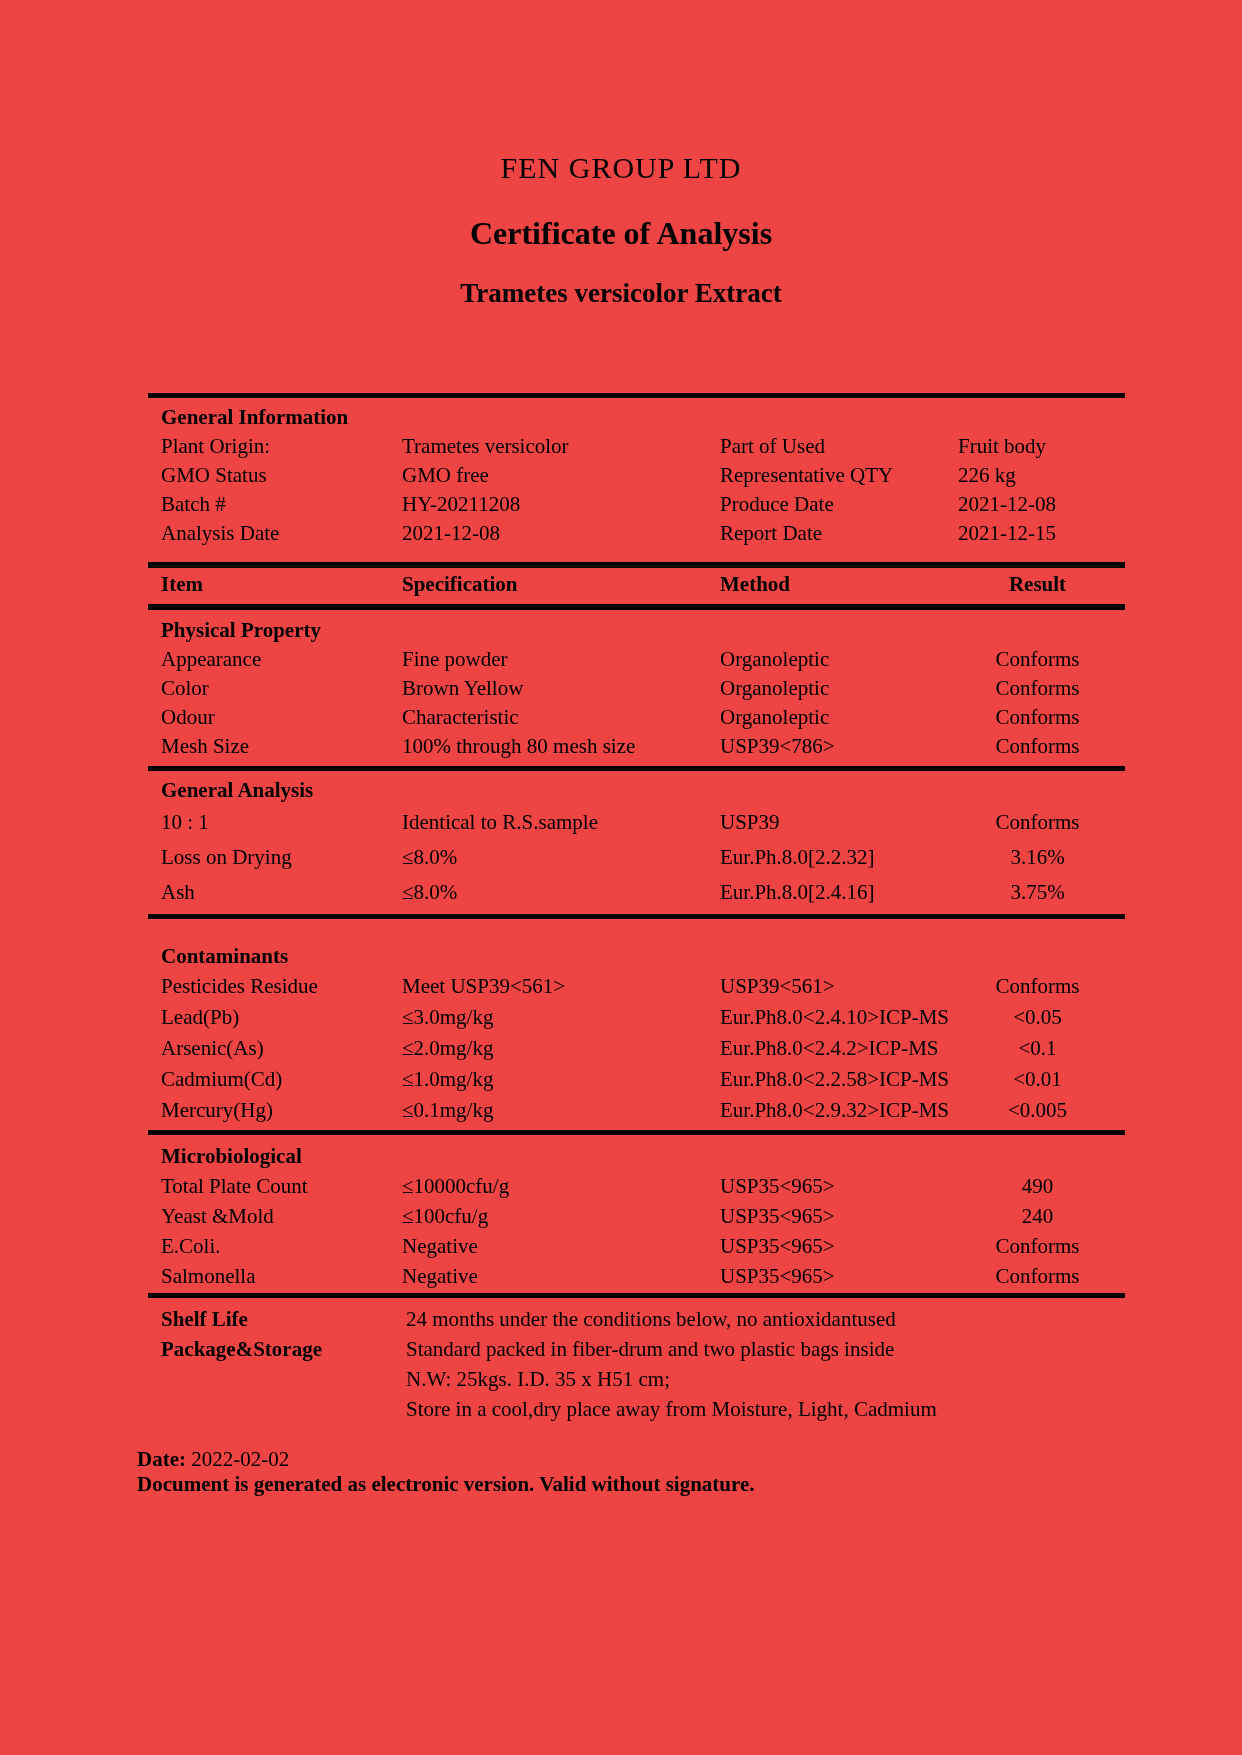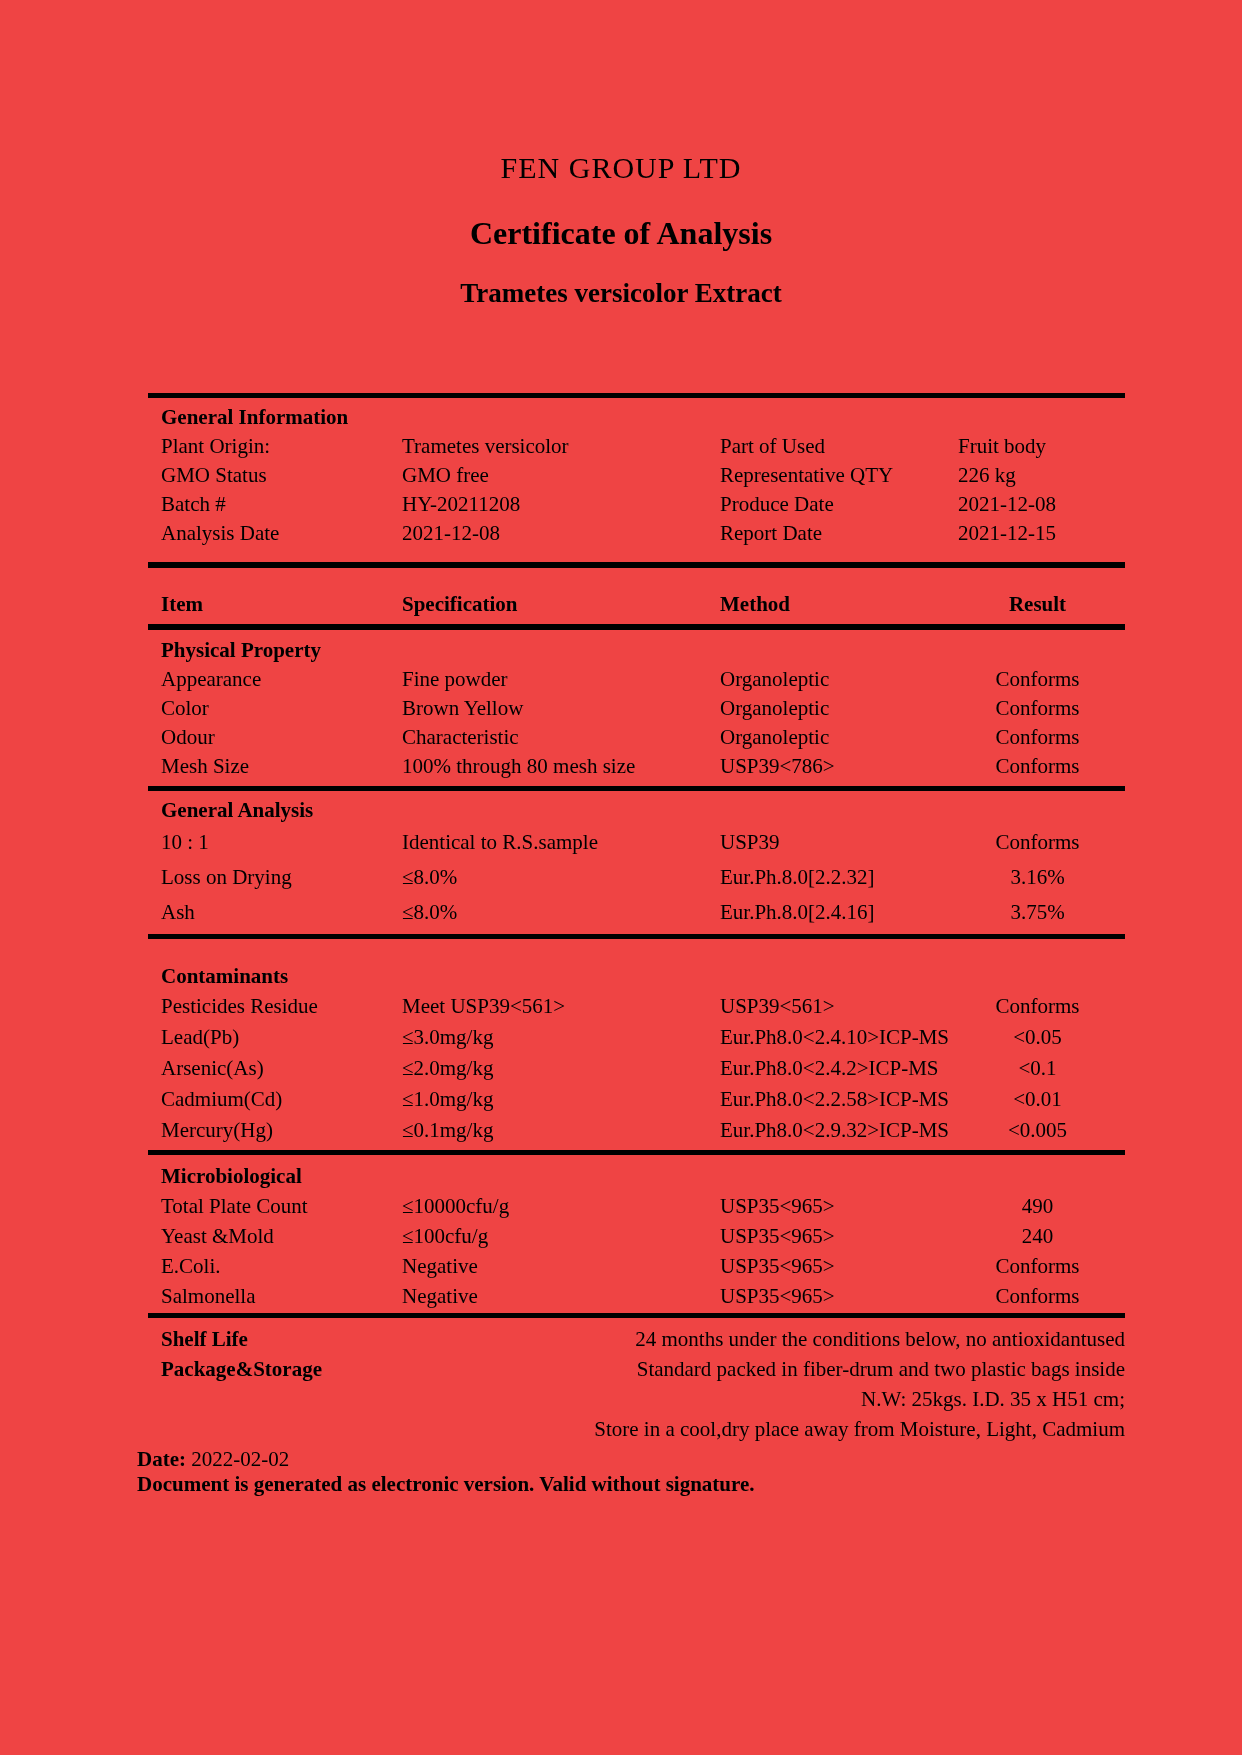--- a/index.html
+++ b/index.html
@@ -27,35 +27,35 @@
   .sec-title{height:29px;line-height:29px;font-weight:bold;padding-left:13px;}
   .c1{padding-left:13px;}
   .c2{padding-left:2px;}
   .c3{padding-left:0;}
   .c4c{text-align:center;}
   .c4l{padding-left:8px;}
 
   .gi{padding:5px 0 14px 0;}
   .gi .row{height:29px;line-height:29px;}
 
-  .hdr .row{height:36px;line-height:32px;font-weight:bold;margin-top:20px;}
+  .hdr .row{height:36px;line-height:32px;font-weight:bold;}
 
   .s0{padding:6px 0 5px 0;}
   .s0 .row{height:29px;line-height:29px;}
   .s1{padding:5px 0 4px 0;}
   .s1 .row{height:35px;line-height:35px;}
   .s2{padding:23px 0 4px 0;}
   .s2 .row{height:31px;line-height:31px;}
   .s3{padding:7px 0 2px 0;}
   .s3 .row{height:30px;line-height:30px;}
 
   .shelf{padding:6px 0 0 0;}
   .shelf .row{height:30px;line-height:30px;}
   .shelf .lbl{font-weight:bold;padding-left:13px;}
-  .shelf .val{padding-left:6px;text-align:right;}
+  .shelf .val{padding-left:6px;}
 
   .footer{position:absolute;left:137px;top:1447px;font-size:21px;line-height:25px;}
   .footer .bold{font-weight:bold;}
 </style>
 </head>
 <body>
 
 <div class="page">
 
   <div class="center company">FEN GROUP LTD</div>

